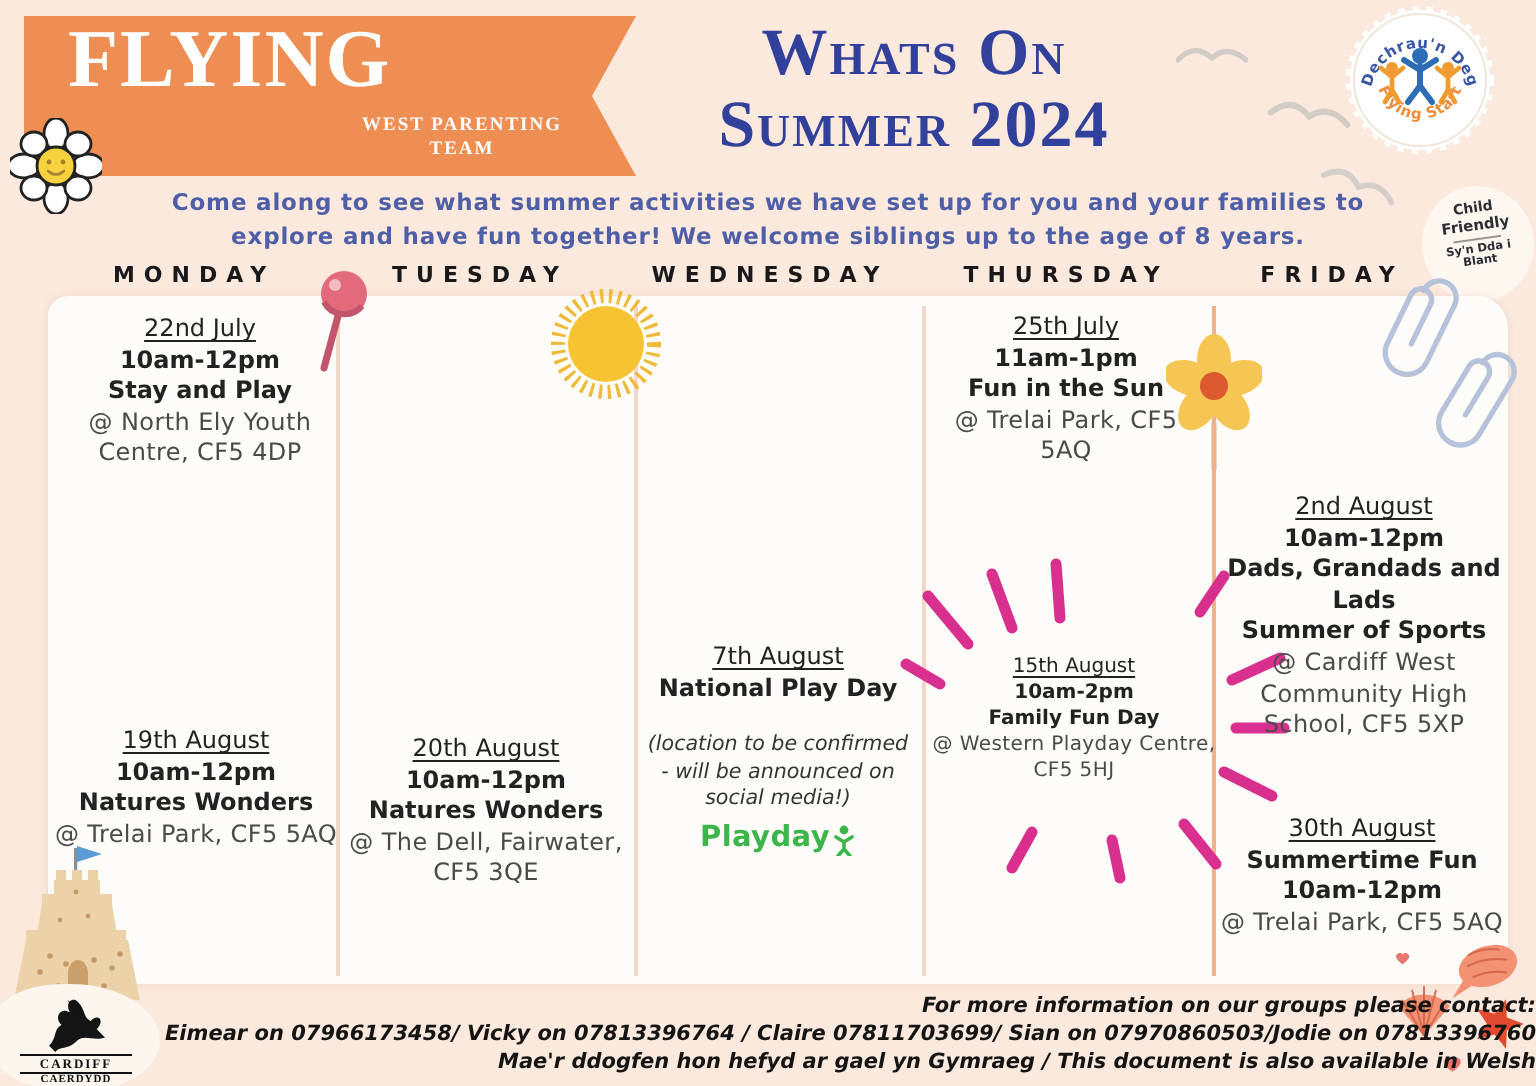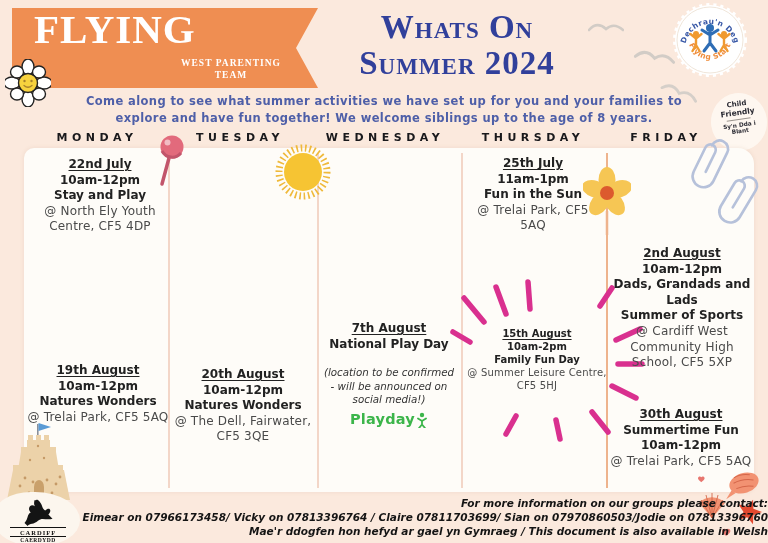--- a/index.html
+++ b/index.html
@@ -35,21 +35,21 @@
   .intro{position:absolute;top:93px;left:0;width:100%;text-align:center;color:#4e5fa8;
          font-weight:700;font-size:11.5px;line-height:1.45;letter-spacing:.4px;}
 
   
   .panel{position:absolute;left:24px;top:148px;width:730px;height:344px;background:#fefcf8;
          border-radius:10px 16px 8px 12px;box-shadow:0 0 4px rgba(170,130,100,.15);}
   .day{position:absolute;top:131px;transform:translateX(-50%);font-size:11px;font-weight:700;
        letter-spacing:4.5px;color:#19191c;white-space:nowrap;}
   .vline{position:absolute;top:153px;height:335px;width:2px;background:#f3d6c8;}
   .event{position:absolute;text-align:center;color:#222;font-size:12px;line-height:1.3;}
-  .ev-date{font-weight:700;text-decoration:underline;text-underline-offset:2px;}
+  .ev-date{font-weight:400;text-decoration:underline;text-underline-offset:2px;}
   .ev-time,.ev-title{font-weight:700;}
   .ev-loc{color:#4a4a4a;font-weight:500;letter-spacing:.2px;}
   .ev-note{font-style:italic;font-size:10.3px;color:#333;line-height:1.3;margin-top:14px;}
   .e5{font-size:10px;}
   .playday{display:inline-flex;align-items:center;gap:1px;color:#3cb54a;font-weight:800;
            font-size:14.5px;letter-spacing:.2px;margin-top:4px;}
 
   
   .footer-line{position:absolute;left:0;width:100%;text-align:right;font-weight:700;
                color:#141414;font-size:10.5px;font-style:italic;}
@@ -238,21 +238,21 @@
       <path d="M142 136 L158 156"></path>
         <path d="M106 144 L110 163"></path>
         <path d="M66 140 L56 158"></path>
     </g>
   </svg>
 
   <div class="event e5" style="left:464px;top:327px;width:146px">
     <div class="ev-date">15th August</div>
     <div class="ev-time">10am-2pm</div>
     <div class="ev-title">Family Fun Day</div>
-    <div class="ev-loc">@ Summer Leisure Centre, CF5 5HJ</div>
+    <div class="ev-loc">@ Western Playday Centre, CF5 5HJ</div>
   </div>
 
   <div class="event" style="left:609px;top:246px;width:146px">
     <div class="ev-date">2nd August</div>
     <div class="ev-time">10am-12pm</div>
     <div class="ev-title">Dads, Grandads and Lads</div>
     <div class="ev-title">Summer of Sports</div>
     <div class="ev-loc">@ Cardiff West Community High School, CF5 5XP</div>
   </div>
 

